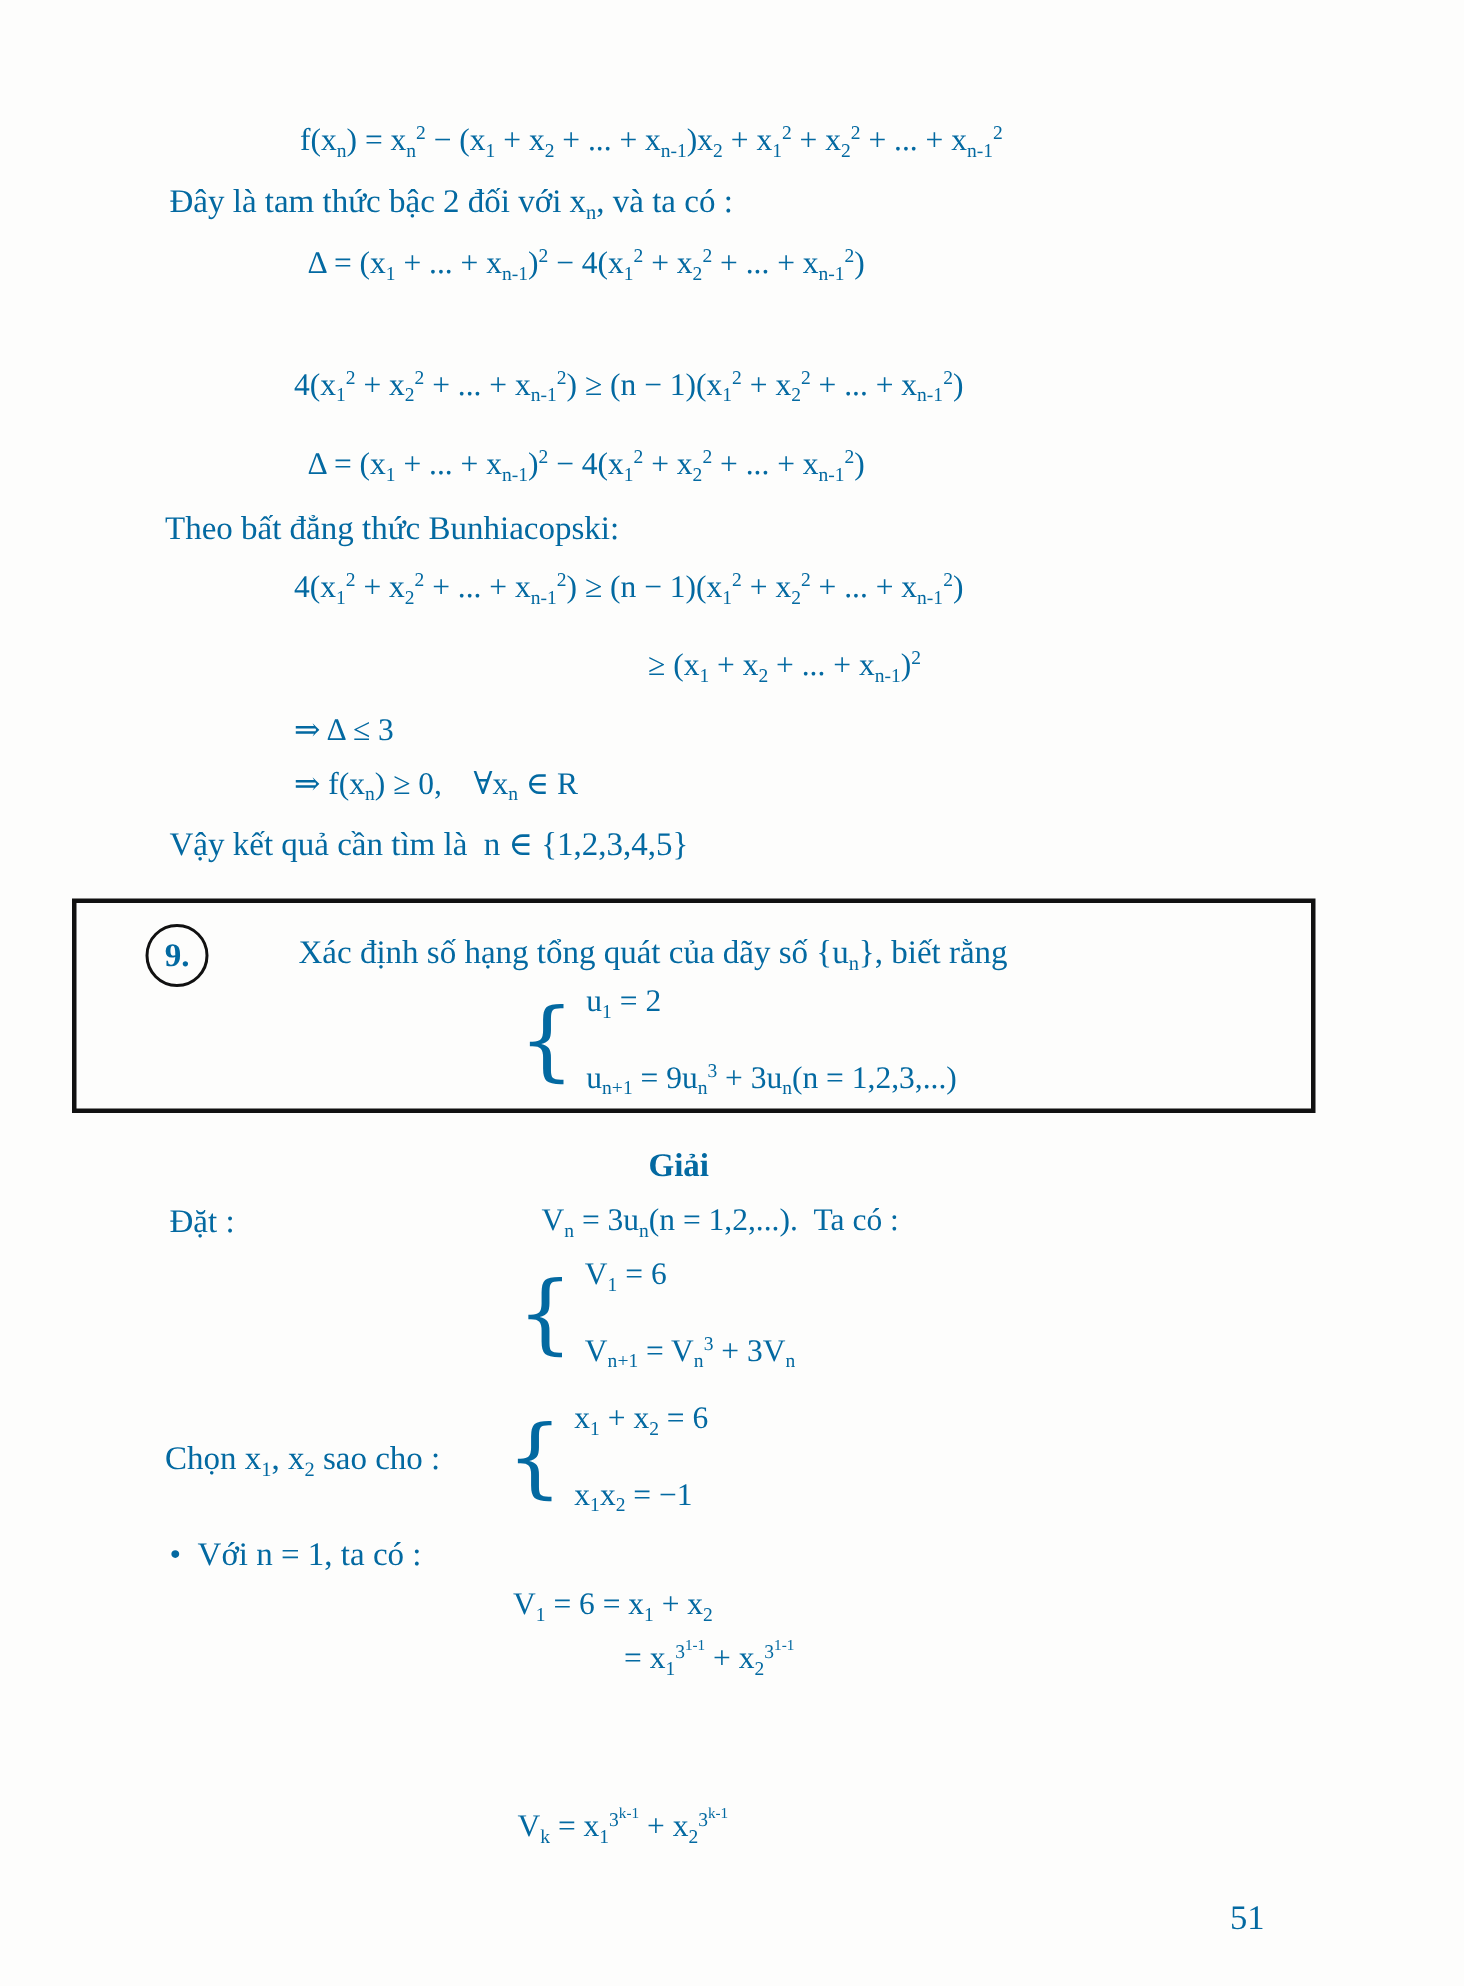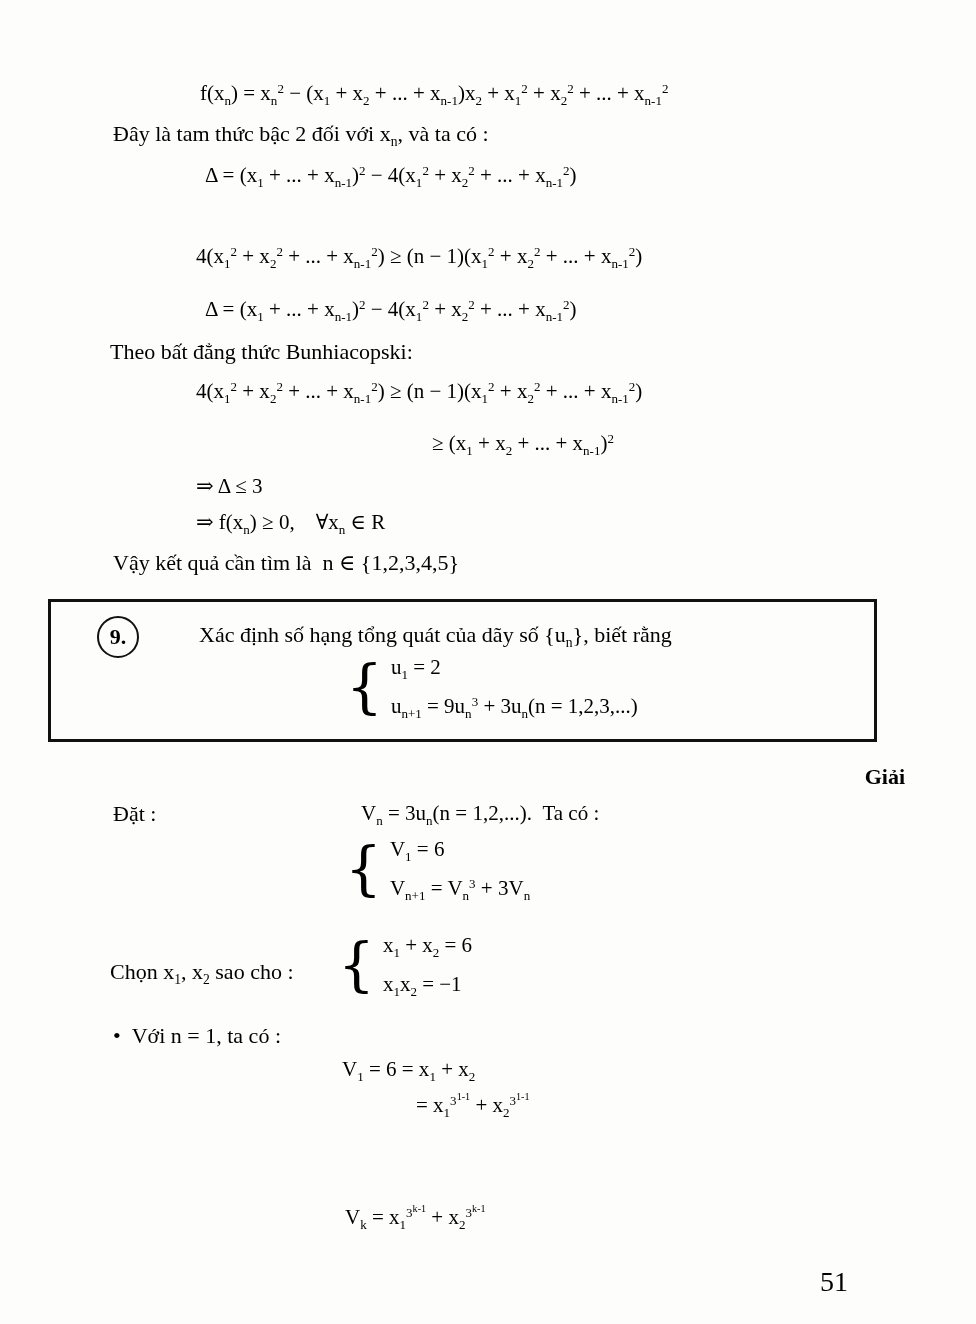--- a/index.html
+++ b/index.html
@@ -2,32 +2,32 @@
 <html><head>
 <meta charset="utf-8">
 <style>
   * { margin:0; padding:0; box-sizing:border-box; }
   html, body { width:976px; height:1324px; }
   body { background:#ffffff; }
   .page {
     position:relative;
     width:976px; height:1324px;
     background:#fdfdfc;
-    color:#000000;
+    color:#0369a1;
     font-family:"Liberation Serif","DejaVu Serif",serif;
     font-size:22px;
     overflow:hidden;
   }
   .line { position:absolute; white-space:nowrap; line-height:1.3; }
   .eq { font-size:21px; }
   sub { font-size:62%; line-height:0; vertical-align:-0.35em; }
   sup { font-size:62%; line-height:0; vertical-align:0.55em; }
   sup sup { font-size:78%; vertical-align:0.5em; }
   .centered { left:0; width:905px; text-align:center; }
-  .bold { font-weight:bold;text-align:right; }
+  .bold { font-weight:bold; }
 
   .problem-box {
     position:absolute;
     left:48px; top:599px;
     width:829px; height:143px;
     border:3px solid #111;
     background:#fdfdfc;
   }
   .badge-circle {
     position:absolute;
@@ -39,24 +39,24 @@
     font-weight:bold; font-size:22px;
   }
   .box-title { position:absolute; left:148px; top:20px; white-space:nowrap; font-size:22px;text-align:right; }
 
   .system { position:absolute; display:flex; align-items:center; }
   .system .brace {
     font-size:58px; line-height:1; font-weight:400;
     margin-right:8px;
     font-family:"DejaVu Serif","Liberation Serif",serif;
   }
-  .system .rows { display:flex; flex-direction:column; gap:12px; }
+  .system .rows { display:flex; flex-direction:column; gap:24px; }
   .system .rows > div { white-space:nowrap; font-size:21px; line-height:1.3; }
 
-  .page-number { position:absolute; left:820px; top:1266px; font-size:28px; }
+  .page-number { position:absolute; left:820px; top:1266px; font-size:23px; }
 </style>
 </head>
 <body>
 
 <div class="page">
 
   <div class="line eq" style="left:200px; top:80px">f(x<sub>n</sub>) = x<sub>n</sub><sup>2</sup> − (x<sub>1</sub> + x<sub>2</sub> + ... + x<sub>n-1</sub>)x<sub>2</sub> + x<sub>1</sub><sup>2</sup> + x<sub>2</sub><sup>2</sup> + ... + x<sub>n-1</sub><sup>2</sup></div>
   <div class="line" style="left:113px; top:120px">Đây là tam thức bậc 2 đối với x<sub>n</sub>, và ta có :</div>
   <div class="line eq" style="left:205px; top:162px">Δ = (x<sub>1</sub> + ... + x<sub>n-1</sub>)<sup>2</sup> − 4(x<sub>1</sub><sup>2</sup> + x<sub>2</sub><sup>2</sup> + ... + x<sub>n-1</sub><sup>2</sup>)</div>
   <div class="line eq" style="left:196px; top:243px">4(x<sub>1</sub><sup>2</sup> + x<sub>2</sub><sup>2</sup> + ... + x<sub>n-1</sub><sup>2</sup>) ≥ (n − 1)(x<sub>1</sub><sup>2</sup> + x<sub>2</sub><sup>2</sup> + ... + x<sub>n-1</sub><sup>2</sup>)</div>

